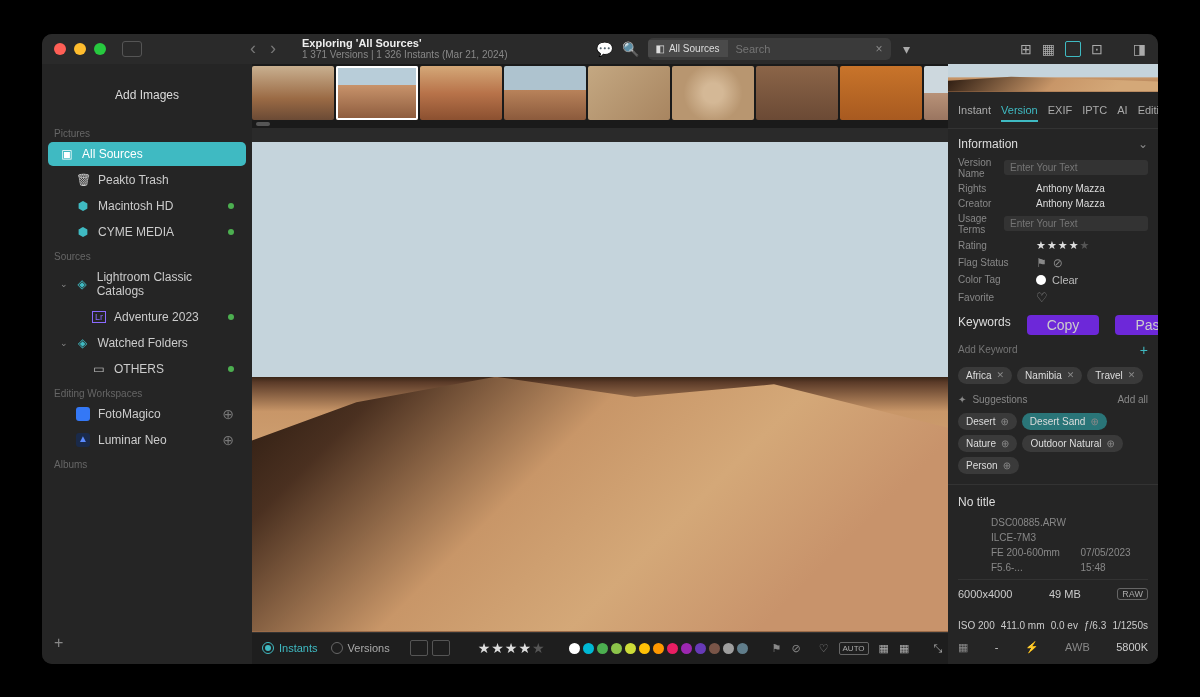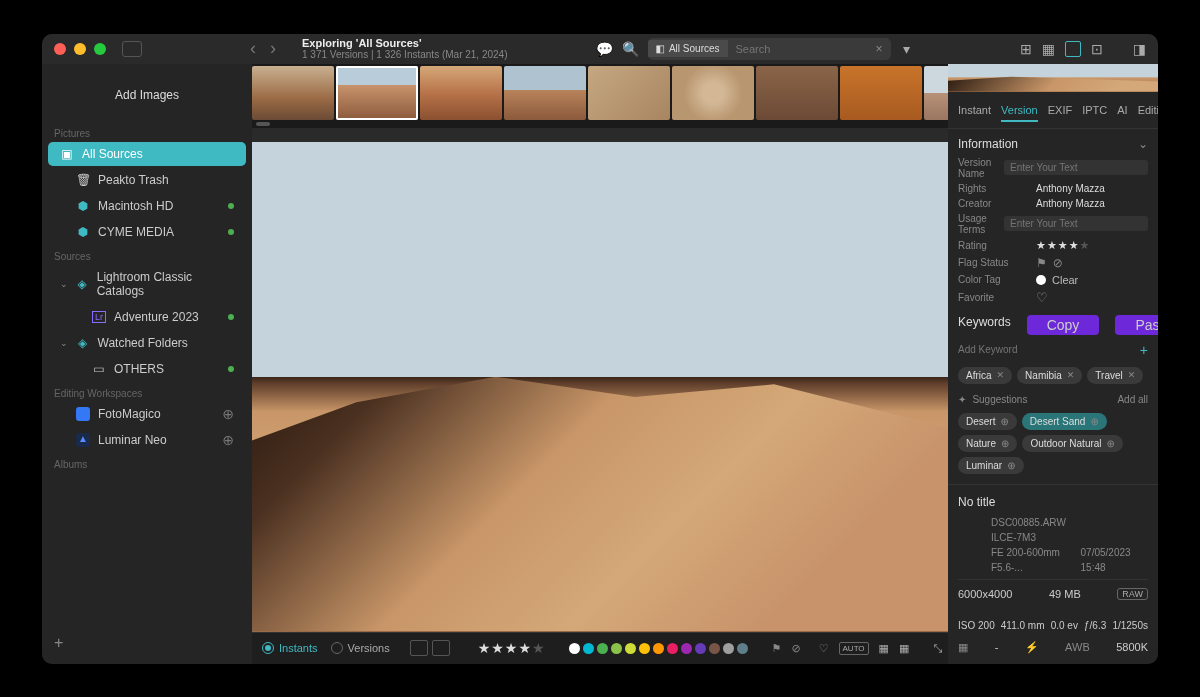--- a/index.html
+++ b/index.html
@@ -398,21 +398,21 @@
           </div>
           <div class="sugg-tag">
             <span>Nature</span>
             <span class="p">⊕</span>
           </div>
           <div class="sugg-tag">
             <span>Outdoor Natural</span>
             <span class="p">⊕</span>
           </div>
           <div class="sugg-tag">
-            <span>Luminar</span>
+            <span>Person</span>
             <span class="p">⊕</span>
           </div>
         </div>
 
       <div class="meta-block">
         <div class="meta-title">No title</div>
         <div class="meta-line">
             <span>DSC00885.ARW</span>
           </div>
         <div class="meta-line">

